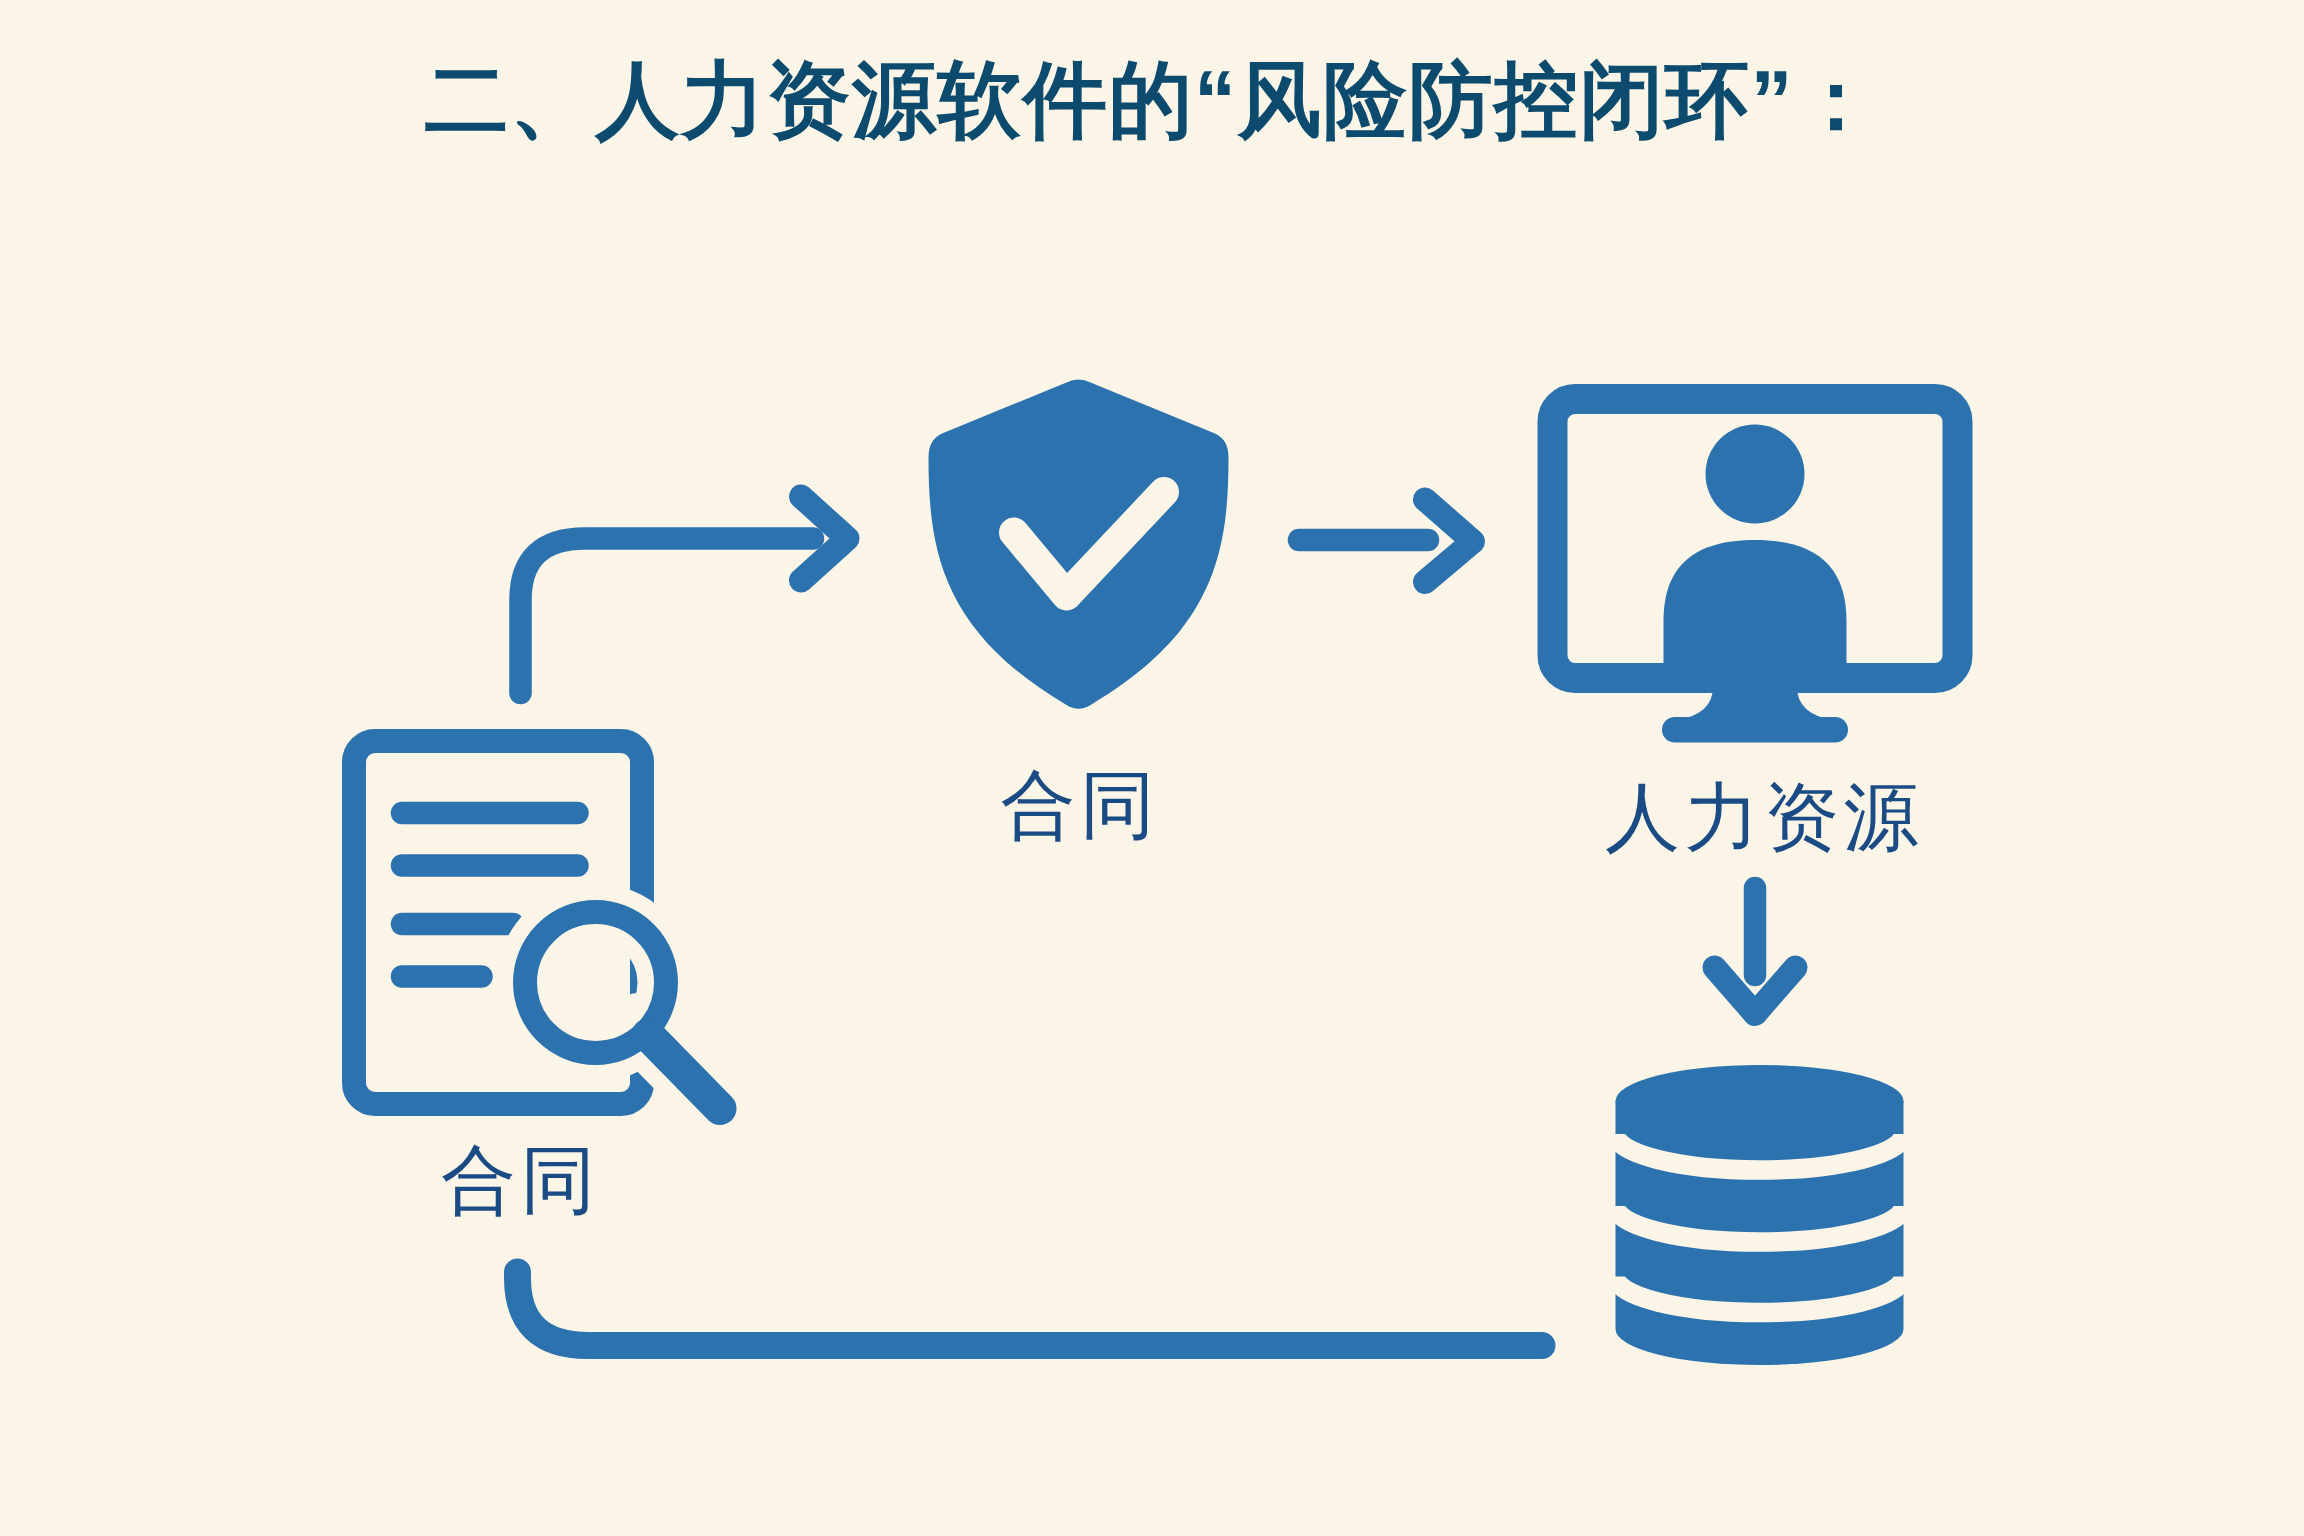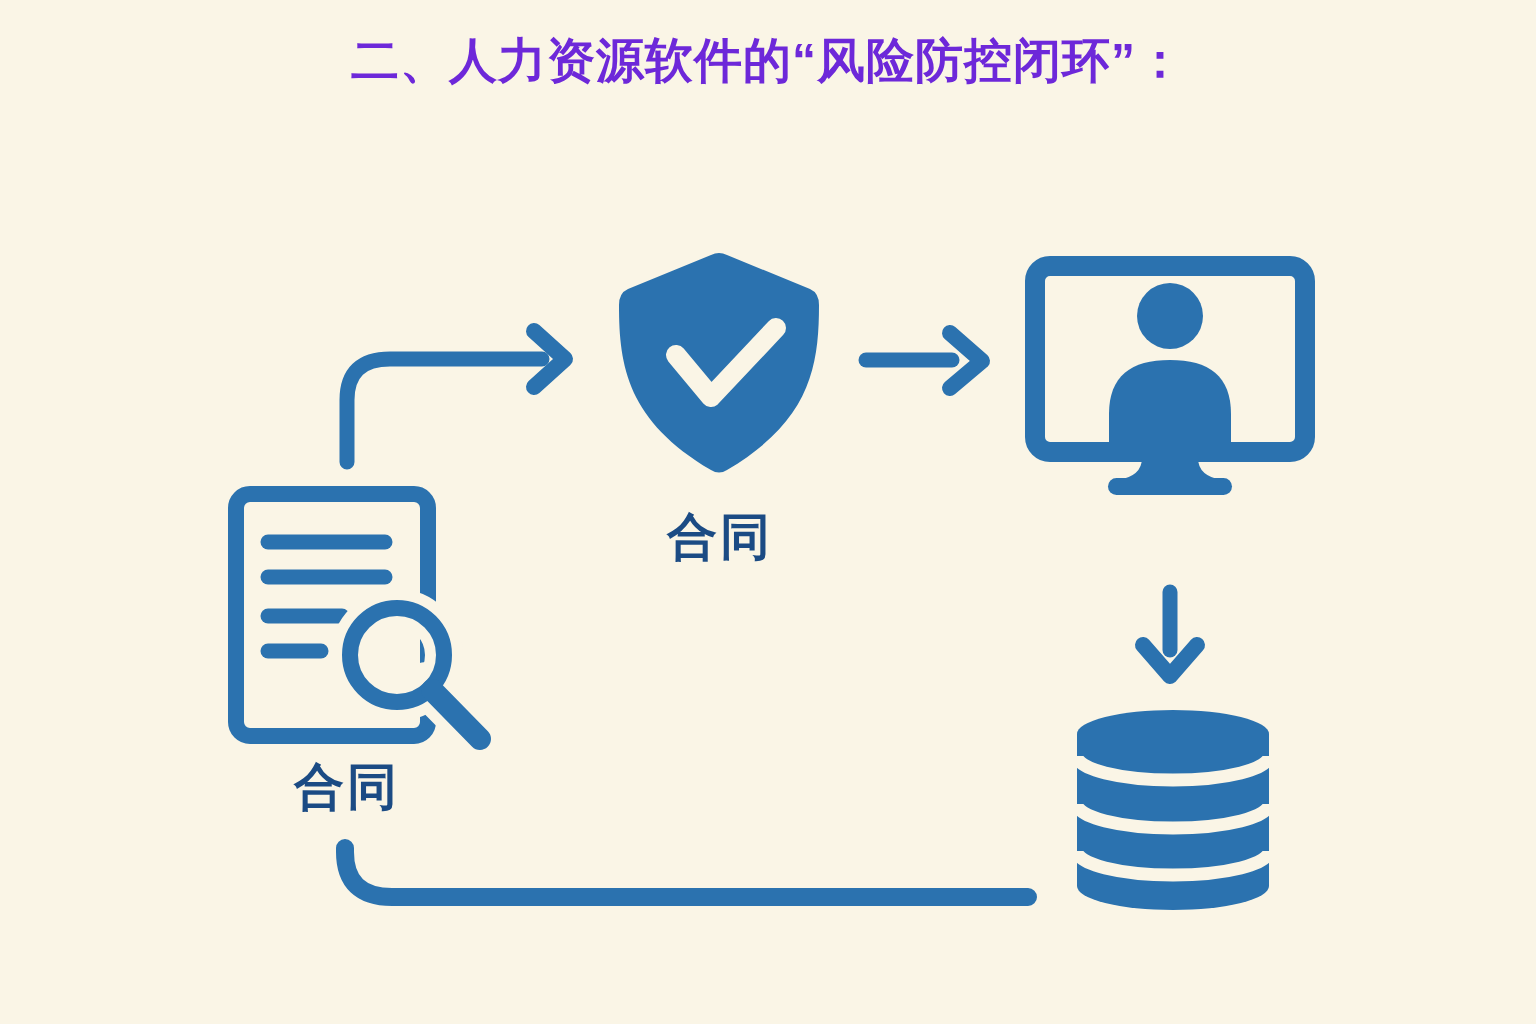--- a/index.html
+++ b/index.html
@@ -10,36 +10,36 @@
   .canvas{
     position:relative;
     width:1536px;height:1024px;
     background:#FAF5E6;
     overflow:hidden;
   }
   .title{
     position:absolute;
     top:28px;left:0;width:1536px;
     text-align:center;
-    font-size:48px;
+    font-size:56px;
     font-weight:800;
-    color:#6d28d9;
+    color:#0c4a6e;
     line-height:1.38;
     letter-spacing:1px;
     margin:0;
   }
   .arrow-layer{
     position:absolute;left:0;top:0;
   }
   .node-icon{position:absolute;}
   .node-label{
     position:absolute;
     transform:translateX(-50%);
     font-size:50px;
-    font-weight:700;
+    font-weight:400;
     color:#1B4B84;
     letter-spacing:3px;
     white-space:nowrap;
   }
 </style>
 </head>
 <body>
 
 <div class="canvas">
 
@@ -89,20 +89,21 @@
   </svg>
   <div class="node-label" style="left:720px;top:504px">合同</div>
 
   <svg class="node-icon" style="left:1024px;top:256px" width="292" height="246" viewBox="0 0 292 246">
     <rect x="11" y="10" width="270" height="186" rx="15" fill="none" stroke="#2B72AF" stroke-width="20"></rect>
     <circle cx="146" cy="60" r="33" fill="#2B72AF"></circle>
     <path d="M85,186 L85,158 C85,120 107,104 146,104 C185,104 207,120 207,158 L207,186 Z" fill="#2B72AF"></path>
     <path d="M118,196 L174,196 L174,202 Q174,220 198,224 L94,224 Q118,220 118,202 Z" fill="#2B72AF"></path>
     <rect x="84" y="222" width="124" height="17" rx="8.5" fill="#2B72AF"></rect>
   </svg>
+  <div class="node-label" style="left:1176px;top:512px">人力资源</div>
 
   <svg class="node-icon" style="left:1074px;top:708px" width="198" height="206" viewBox="0 0 198 206">
     <ellipse cx="99" cy="26" rx="96" ry="24" fill="#2B72AF"></ellipse>
     <path d="M3,26 L3,178 A96,24 0 0 0 195,178 L195,26 Z" fill="#2B72AF"></path>
     <g stroke="#FAF5E6" stroke-width="13" fill="none">
       <path d="M3,48 A96,24 0 0 0 195,48"></path>
       <path d="M3,96 A96,24 0 0 0 195,96"></path>
       <path d="M3,143 A96,24 0 0 0 195,143"></path>
     </g>
   </svg>

